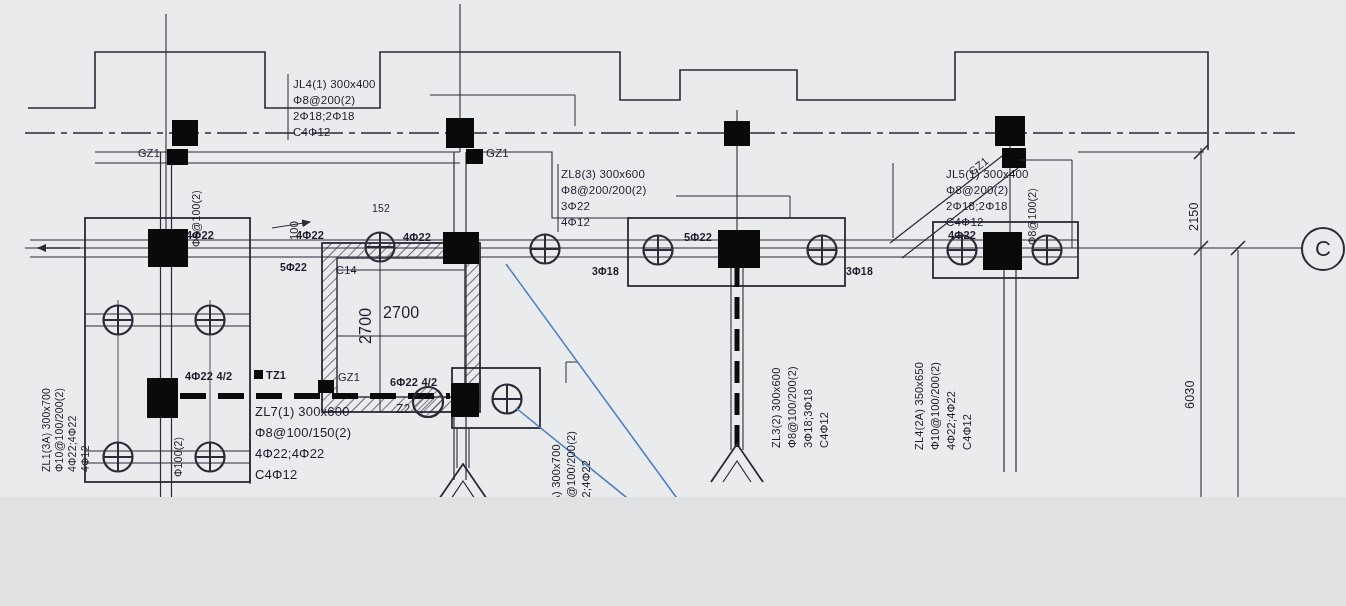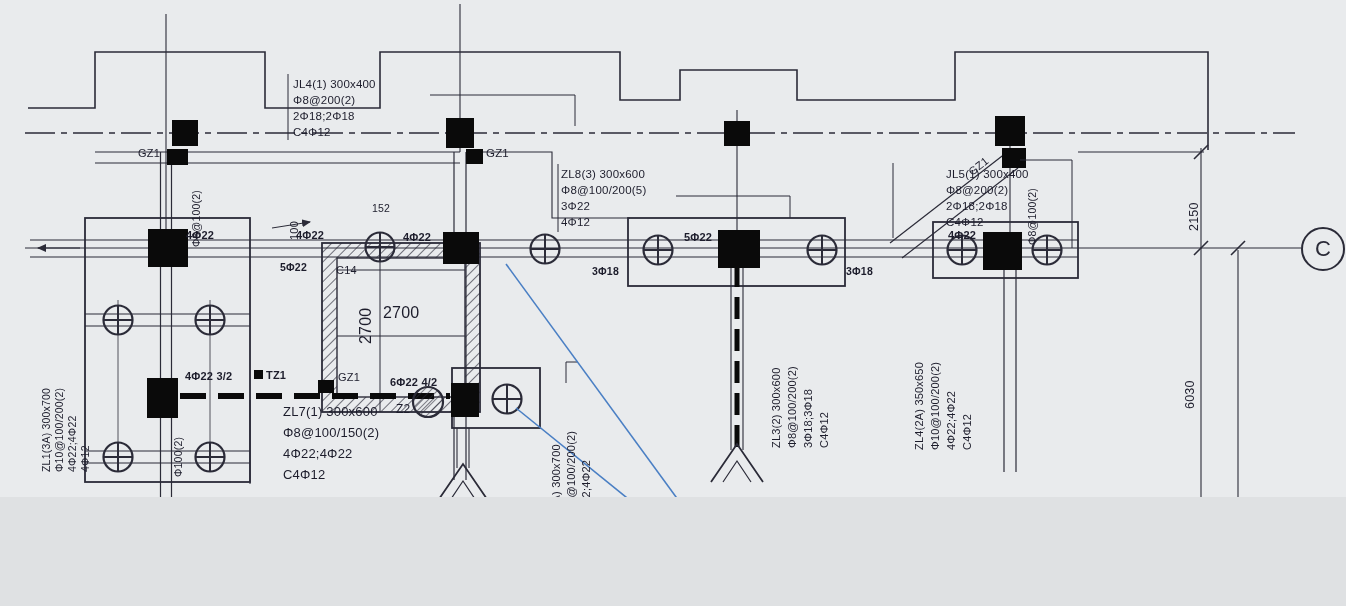--- a/index.html
+++ b/index.html
@@ -225,21 +225,21 @@
 </svg>
 
 <div class="layer">
       <div class="ann" style="left: 293px; top: 76px; font-size: 11.5px; line-height: 16px;">JL4(1) 300x400
 Φ8@200(2)
 2Φ18;2Φ18
 C4Φ12</div>
       <div class="ann" style="left: 138px; top: 147px; font-size: 11px;">GZ1</div>
       <div class="ann" style="left: 486px; top: 146px; font-size: 11.5px;">GZ1</div>
       <div class="ann" style="left: 561px; top: 166px; font-size: 11.5px; line-height: 16px;">ZL8(3) 300x600
-Φ8@100/200(5)
+Φ8@200/200(2)
 3Φ22
 4Φ12</div>
       <div class="ann" style="left: 946px; top: 166px; font-size: 11.5px; line-height: 16px;">JL5(1) 300x400
 Φ8@200(2)
 2Φ18;2Φ18
 C4Φ12</div>
       <div class="ann" style="left: 966px; top: 168px; font-size: 11px; transform: rotate(-38deg);">GZ1</div>
       <div class="ann" style="left: 190px; top: 247px; font-size: 10.5px; transform: rotate(-90deg);">Φ8@100(2)</div>
       <div class="ann" style="left: 1026px; top: 245px; font-size: 10.5px; transform: rotate(-90deg);">Φ8@100(2)</div>
       <div class="ann" style="left: 288px; top: 240px; font-size: 11px; transform: rotate(-90deg);">100</div>
@@ -248,26 +248,26 @@
       <div class="ann b" style="left: 296px; top: 229px; font-size: 11px;">4Φ22</div>
       <div class="ann b" style="left: 403px; top: 231px; font-size: 11px;">4Φ22</div>
       <div class="ann b" style="left: 280px; top: 261px; font-size: 10.5px;">5Φ22</div>
       <div class="ann" style="left: 336px; top: 264px; font-size: 11px;">C14</div>
       <div class="ann b" style="left: 684px; top: 231px; font-size: 11px;">5Φ22</div>
       <div class="ann b" style="left: 592px; top: 265px; font-size: 10.5px;">3Φ18</div>
       <div class="ann b" style="left: 846px; top: 265px; font-size: 10.5px;">3Φ18</div>
       <div class="ann b" style="left: 948px; top: 229px; font-size: 11px;">4Φ22</div>
       <div class="ann" style="left: 383px; top: 303px; font-size: 16px;">2700</div>
       <div class="ann" style="left: 356px; top: 344px; font-size: 16px; transform: rotate(-90deg);">2700</div>
-      <div class="ann b" style="left: 185px; top: 370px; font-size: 11px;">4Φ22 3/2</div>
+      <div class="ann b" style="left: 185px; top: 370px; font-size: 11px;">4Φ22 4/2</div>
       <div class="ann b" style="left: 266px; top: 369px; font-size: 11px;">TZ1</div>
       <div class="ann" style="left: 338px; top: 371px; font-size: 11px;">GZ1</div>
       <div class="ann b" style="left: 390px; top: 376px; font-size: 11px;">6Φ22 4/2</div>
       <div class="ann" style="left: 396px; top: 402px; font-size: 12px;">Z2</div>
-      <div class="ann" style="left: 255px; top: 401px; font-size: 13px; line-height: 21px; margin-left: 28px;">ZL7(1) 300x600
+      <div class="ann" style="left: 255px; top: 401px; font-size: 13px; line-height: 21px;">ZL7(1) 300x600
 Φ8@100/150(2)
 4Φ22;4Φ22
 C4Φ12</div>
       <div class="ann" style="left: 40px; top: 472px; font-size: 10.5px; line-height: 13px; transform: rotate(-90deg);">ZL1(3A) 300x700
 Φ10@100/200(2)
 4Φ22;4Φ22
 4Φ12</div>
       <div class="ann" style="left: 172px; top: 477px; font-size: 10.5px; transform: rotate(-90deg);">Φ100(2)</div>
       <div class="ann" style="left: 549px; top: 519px; font-size: 11px; line-height: 15px; transform: rotate(-90deg);">2(3A) 300x700
 Φ10@100/200(2)

